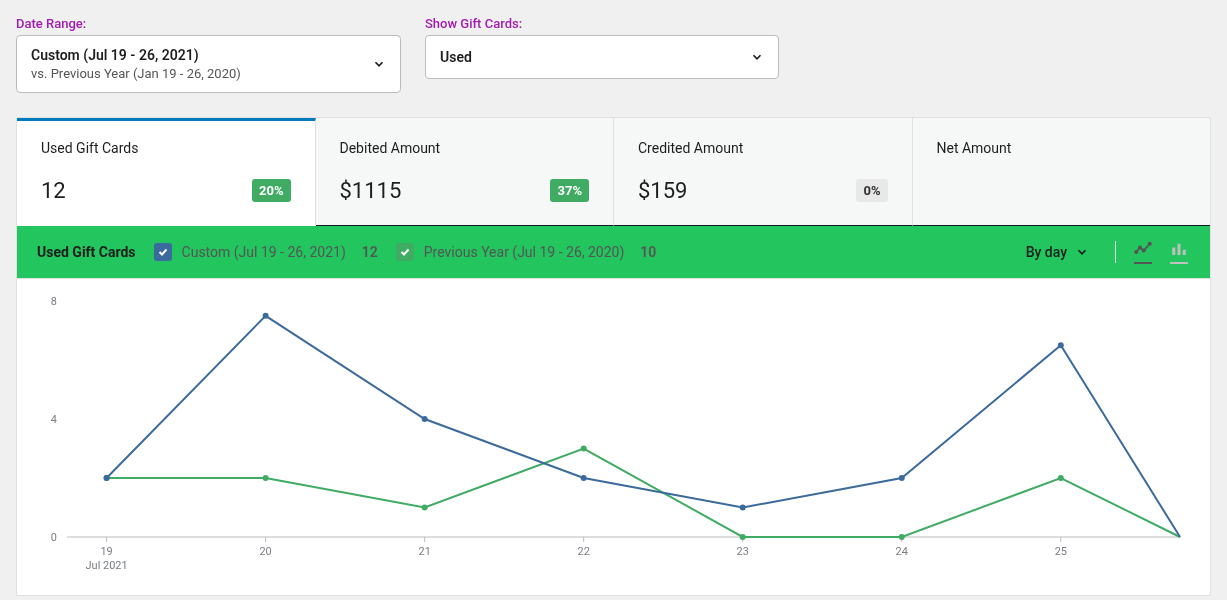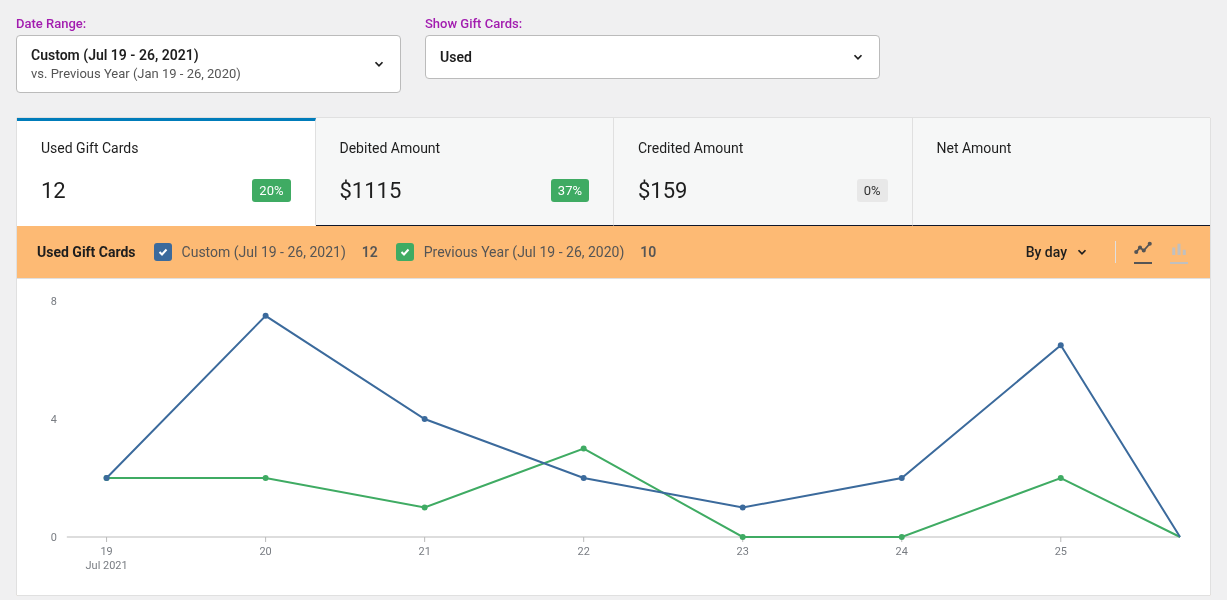--- a/index.html
+++ b/index.html
@@ -18,33 +18,33 @@
     border: 1px solid #bbb;
     border-radius: 4px;
     padding: 10px 14px;
     display: flex;
     align-items: center;
     justify-content: space-between;
     cursor: pointer;
     min-height: 44px;
   }
   .select.wide { width: 385px; }
-  .select.med { width: 455px; }
+  .select.med { width: 354px; }
   .select-text { line-height: 1.35; }
   .select-main { font-weight: 600; font-size: 14px; color: #1e1e1e; }
   .select-sub { font-size: 13px; color: #555; }
   .chev {
     width: 14px; height: 14px;
     display: inline-flex; align-items: center; justify-content: center;
     color: #1e1e1e;
   }
   .chev svg { width: 14px; height: 14px; }
 
   .panel {
-    background: #fdba74;
+    background: #22c55e;
     border: 1px solid #e0e0e0;
     border-radius: 2px;
   }
   .cards { display: flex; background: #f6f7f7; }
   .card {
     flex: 1;
     padding: 22px 24px;
     border-right: 1px solid #e0e0e0;
     border-bottom: 1px solid #0f172a;
     cursor: pointer;
@@ -56,21 +56,21 @@
     padding-top: 19px;
     border-bottom: 1px solid #fff;
   }
   .card-title { font-size: 14px; color: #1e1e1e; margin-bottom: 22px; font-weight: 400; }
   .card-body { display: flex; align-items: center; justify-content: space-between; }
   .card-value { font-size: 22px; font-weight: 400; }
   .badge {
     border-radius: 3px;
     padding: 4px 7px;
     font-size: 13px;
-    font-weight: 400;
+    font-weight: 700;
   }
   .badge.green { background: #3fab63; color: #fff; }
   .badge.gray { background: #e8e8e8; color: #333; }
 
   .chart-header {
     display: flex;
     align-items: center;
     padding: 14px 20px;
     border-bottom: 1px solid #e0e0e0;
     gap: 18px;

